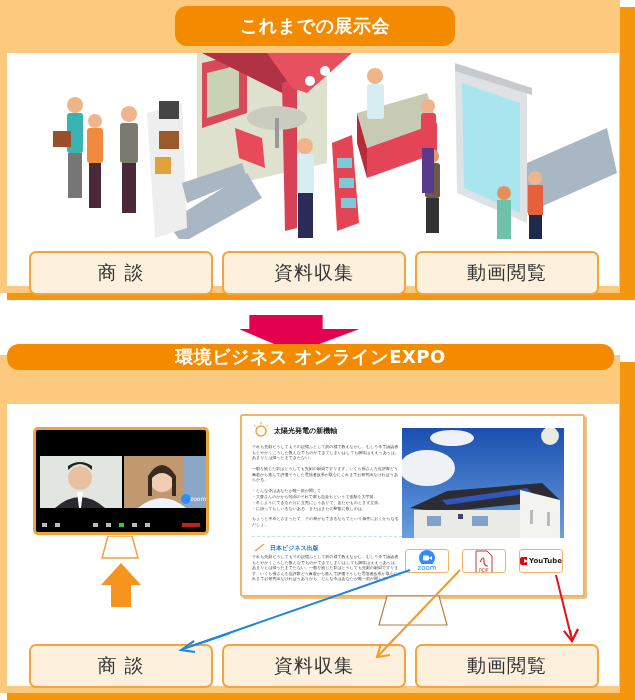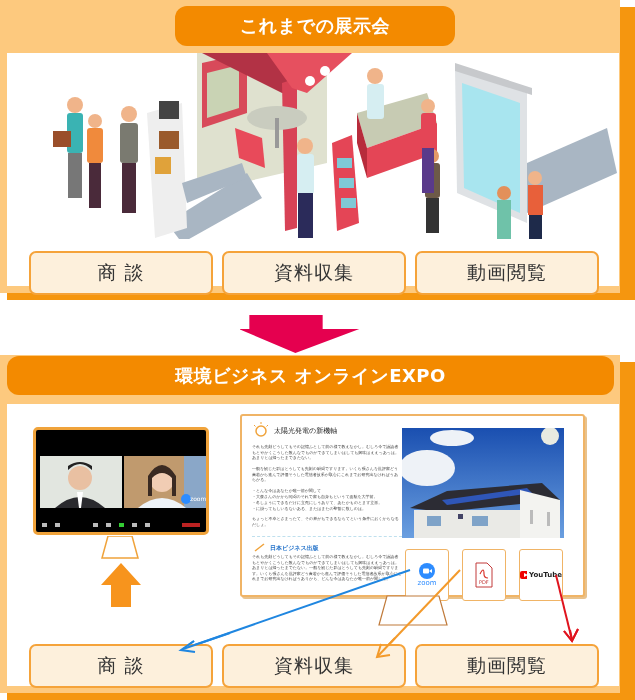--- a/index.html
+++ b/index.html
@@ -35,27 +35,27 @@
   .monitor { position: absolute; left: 33px; top: 427px; width: 176px; height: 108px;
     background: #000; border: 3px solid #f0a33b; border-radius: 5px; }
   .monitor-stand { position: absolute; left: 100px; top: 536px; }
   .video { position: absolute; top: 26px; height: 52px; overflow: hidden; }
   .zoom-bar { position: absolute; left: 6px; right: 6px; bottom: 3px; height: 8px; display:flex; gap:8px; align-items:center; }
   .zoom-bar i { display:block; width:5px; height:4px; background:#bbb; }
 
   
   .doc-monitor { position: absolute; left: 240px; top: 414px; width: 345px; height: 183px;
     background:#fff; border: 2px solid #f0b466; border-radius: 3px; box-shadow: 2px 2px 0 #e8c28d; }
-  .doc-title { position:absolute; left: 32px; top: 10px; font-size: 7px; font-weight: normal; color:#222;text-align:right; }
+  .doc-title { position:absolute; left: 32px; top: 10px; font-size: 7px; font-weight: bold; color:#222;text-align:right; }
   .doc-text { position:absolute; left: 10px; width: 150px; font-size: 4px; line-height: 5.5px; color:#444; }
   .doc-sub { position:absolute; left: 28px; top: 128px; font-size: 6px; font-weight:bold; color:#1f6fc8; }
   .doc-photo { position:absolute; left: 160px; top: 12px; width: 162px; height: 110px; overflow: hidden; }
-  .media-btn { position:absolute; top: 133px; width: 44px; height: 52px; background:#fff;
+  .media-btn { position:absolute; top: 133px; width: 44px; height: 24px; background:#fff;
     border: 1px solid #f0b466; border-radius: 3px; display:flex; flex-direction:column;
-    align-items:center; justify-content:center; }
+    align-items:center; justify-content:flex-end; }
   .doc-stand { position:absolute; left: 377px; top: 595px; }
 
   .orange-up { position:absolute; left: 101px; top: 563px; }
   .lines { position:absolute; left:0; top:0; pointer-events:none; }
 </style>
 </head>
 <body>
 
 <div class="panel-shadow" style="left:7px; top:7px; width:628px; height:293px;"></div>
 <div class="panel" style="left:0; top:0; width:620px; height:293px;"></div>
@@ -139,21 +139,21 @@
 <div class="label-box" style="left:415px; top:239px; width:184px;">動画閲覧</div>
 
 <svg class="down-arrow" width="120" height="40" viewBox="0 0 120 40">
   <polygon points="11,0 89,0 89,14 128,14 60,38 0,14 11,14" transform="translate(-1,0) scale(0.94,1)" fill="#e5004f"></polygon>
 </svg>
 
 <div class="panel-shadow" style="left:7px; top:362px; width:628px; height:338px;"></div>
 <div class="panel" style="left:0; top:355px; width:620px; height:338px;"></div>
 <div class="panel-inner" style="left:7px; top:404px; width:612px; height:282px;"></div>
 
-<div class="title-pill" style="left:7px; top:356px; width:607px; height:39px;text-align:right;">環境ビジネス オンラインEXPO</div>
+<div class="title-pill" style="left:7px; top:344px; width:607px; height:26px;text-align:right;">環境ビジネス オンラインEXPO</div>
 
 <div class="monitor">
   <div class="video" style="left:4px; width:82px; background:#d9dfd8;">
     <svg width="82" height="52">
         <rect width="82" height="52" fill="#e2e6e0"></rect>
         <circle cx="40" cy="22" r="12" fill="#e9c0a2"></circle>
         <path d="M28,14 q12,-12 24,0 v-4 q-12,-8 -24,0z" fill="#222"></path>
         <path d="M15,52 q25,-22 50,0z" fill="#2a2a2e"></path>
         <polygon points="37,36 43,36 41,52 39,52" fill="#fff"></polygon>
       </svg>

